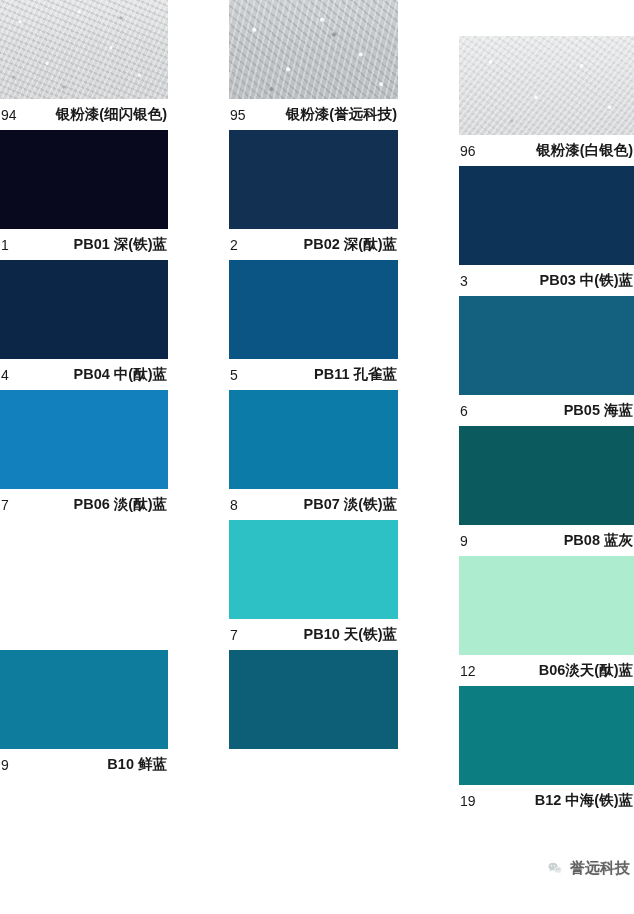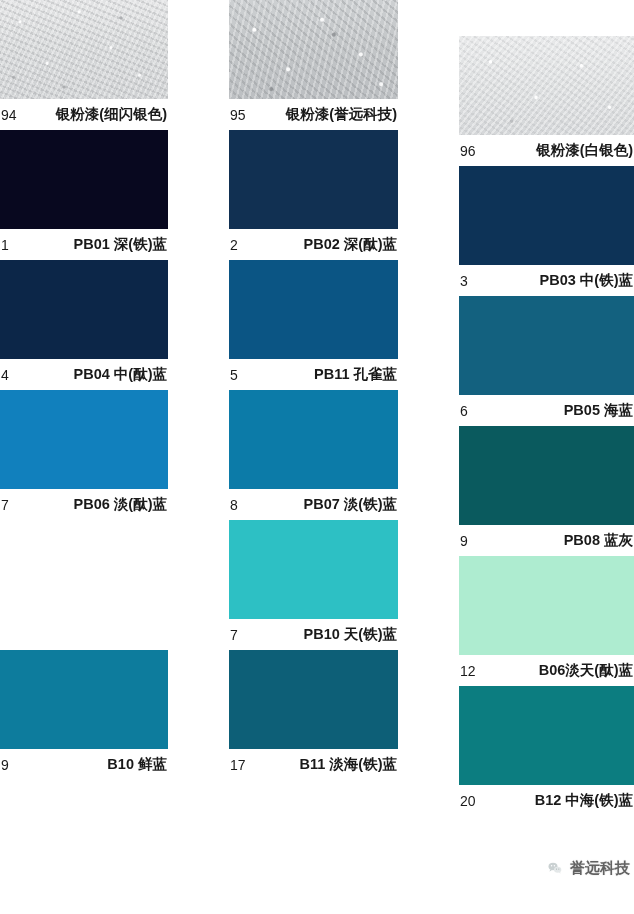--- a/index.html
+++ b/index.html
@@ -247,29 +247,25 @@
   <div class="row">
     <div class="cell c0">
       <div class="swatch" style="background-color: rgb(13, 124, 157);"></div>
       <div class="label">
         <span class="num">9</span>
         <span class="name">B10 鲜蓝</span>
       </div>
     </div>
     <div class="cell c1">
       <div class="swatch" style="background-color: rgb(13, 95, 119);"></div>
-      <div class="label">
-        <span class="num">17</span>
-        <span class="name">B11 淡海(铁)蓝</span>
-      </div>
     </div>
     <div class="cell c2">
       <div class="swatch" style="background-color: rgb(12, 125, 128);"></div>
       <div class="label">
-        <span class="num">20</span>
+        <span class="num">19</span>
         <span class="name">B12 中海(铁)蓝</span>
       </div>
     </div>
   </div>
 
   <div id="watermark">
     <span class="wechat-icon-wrap">
       <svg class="wechat-icon" viewBox="0 0 24 24" aria-hidden="true">
         <circle cx="12" cy="12" r="11" fill="#ffffff" opacity="0.95"></circle>
         <ellipse cx="9.6" cy="10.2" rx="5.4" ry="4.4" fill="#bfc7c9"></ellipse>

